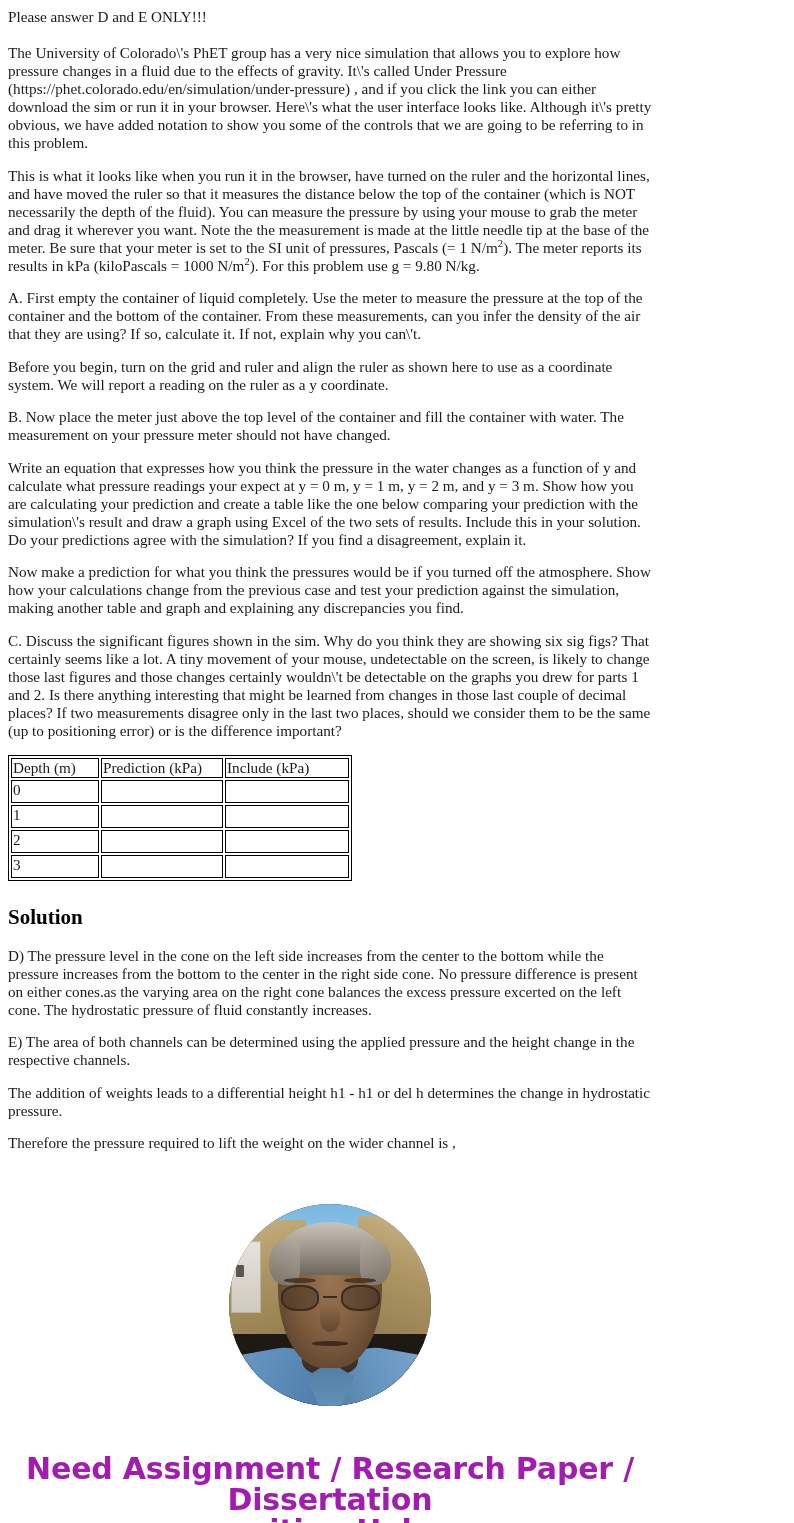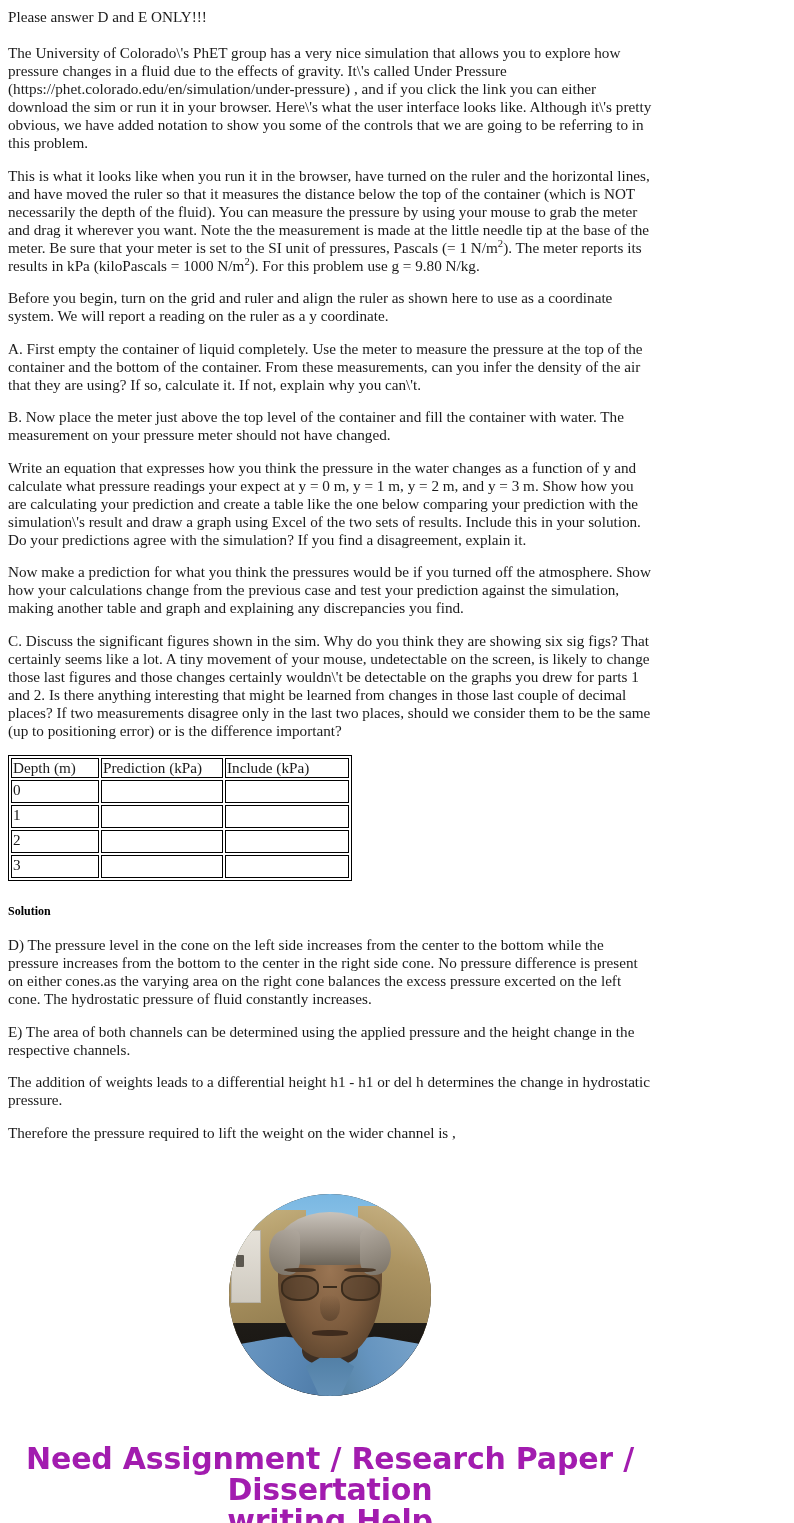--- a/index.html
+++ b/index.html
@@ -63,21 +63,21 @@
   table.data-table td.blank-cell {
     min-width: 104px;
     height: 20px;
   }
   table.data-table td.blank-cell.measured {
     min-width: 106px;
   }
   
   h3.solution-heading {
     font-family: "Liberation Serif", "DejaVu Serif", serif;
-    font-size: 12px;
+    font-size: 21px;
     font-weight: bold;
     margin: 24px 0 17px 0;
     padding: 0;
     line-height: 1.15;
     color: #000000;
   }
   
   .avatar-wrap {
     width: 100%;
     display: flex;
@@ -268,23 +268,23 @@
 <body>
 
 <div class="page">
 
   <p class="body-para">Please answer D and E ONLY!!!</p>
 
   <p class="body-para">The University of Colorado\'s PhET group has a very nice simulation that allows you to explore how pressure changes in a fluid due to the effects of gravity. It\'s called Under Pressure (https://phet.colorado.edu/en/simulation/under-pressure) , and if you click the link you can either download the sim or run it in your browser. Here\'s what the user interface looks like. Although it\'s pretty obvious, we have added notation to show you some of the controls that we are going to be referring to in this problem.</p>
 
   <p class="body-para"><span>This is what it looks like when you run it in the browser, have turned on the ruler and the horizontal lines, and have moved the ruler so that it measures the distance below the top of the container (which is NOT necessarily the depth of the fluid). You can measure the pressure by using your mouse to grab the meter and drag it wherever you want. Note the the measurement is made at the little needle tip at the base of the meter. Be sure that your meter is set to the SI unit of pressures, Pascals (= 1 N/m</span><sup>2</sup><span>). The meter reports its results in kPa (kiloPascals = 1000 N/m</span><sup>2</sup><span>). For this problem use g = 9.80 N/kg.</span></p>
 
+  <p class="body-para">A. First empty the container of liquid completely. Use the meter to measure the pressure at the top of the container and the bottom of the container. From these measurements, can you infer the density of the air that they are using? If so, calculate it. If not, explain why you can\'t.</p>
+
   <p class="body-para">Before you begin, turn on the grid and ruler and align the ruler as shown here to use as a coordinate system. We will report a reading on the ruler as a y coordinate.</p>
-
-  <p class="body-para">A. First empty the container of liquid completely. Use the meter to measure the pressure at the top of the container and the bottom of the container. From these measurements, can you infer the density of the air that they are using? If so, calculate it. If not, explain why you can\'t.</p>
 
   <p class="body-para">B. Now place the meter just above the top level of the container and fill the container with water. The measurement on your pressure meter should not have changed.</p>
 
   <p class="body-para">Write an equation that expresses how you think the pressure in the water changes as a function of y and calculate what pressure readings your expect at y = 0 m, y = 1 m, y = 2 m, and y = 3 m. Show how you are calculating your prediction and create a table like the one below comparing your prediction with the simulation\'s result and draw a graph using Excel of the two sets of results. Include this in your solution. Do your predictions agree with the simulation? If you find a disagreement, explain it.</p>
 
   <p class="body-para">Now make a prediction for what you think the pressures would be if you turned off the atmosphere. Show how your calculations change from the previous case and test your prediction against the simulation, making another table and graph and explaining any discrepancies you find.</p>
 
   <p class="body-para">C. Discuss the significant figures shown in the sim. Why do you think they are showing six sig figs? That certainly seems like a lot. A tiny movement of your mouse, undetectable on the screen, is likely to change those last figures and those changes certainly wouldn\'t be detectable on the graphs you drew for parts 1 and 2. Is there anything interesting that might be learned from changes in those last couple of decimal places? If two measurements disagree only in the last two places, should we consider them to be the same (up to positioning error) or is the difference important?</p>
 
   <table class="data-table">

